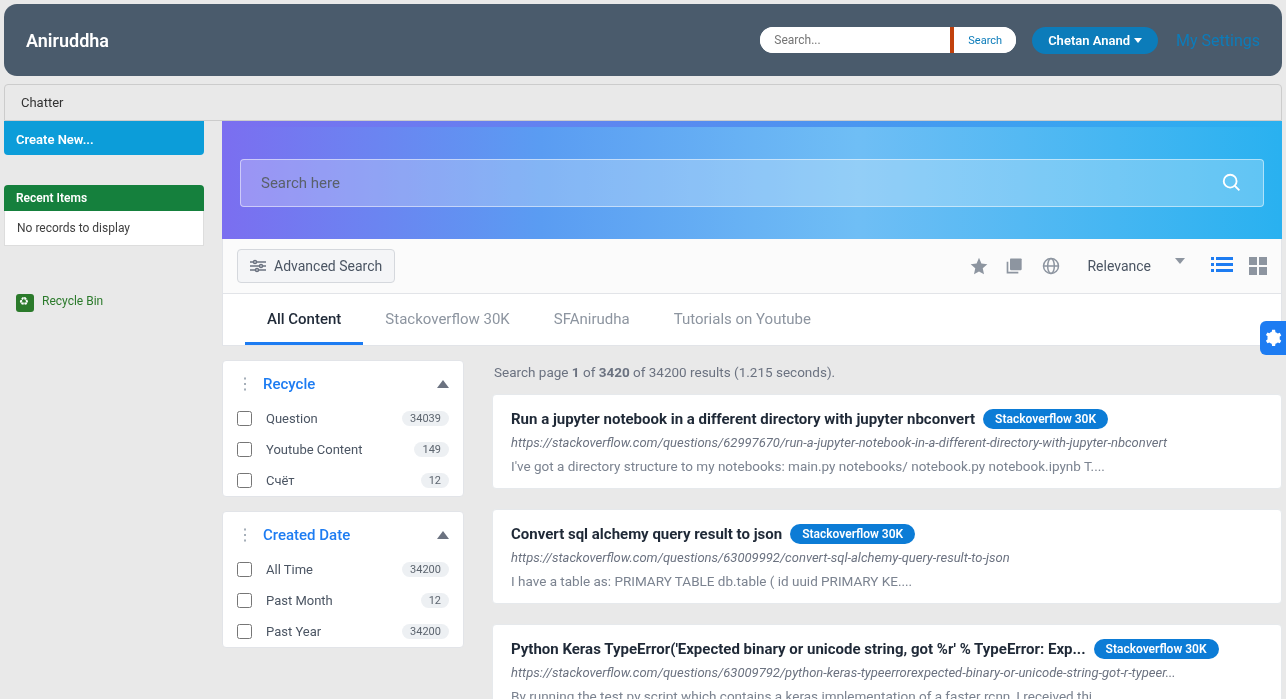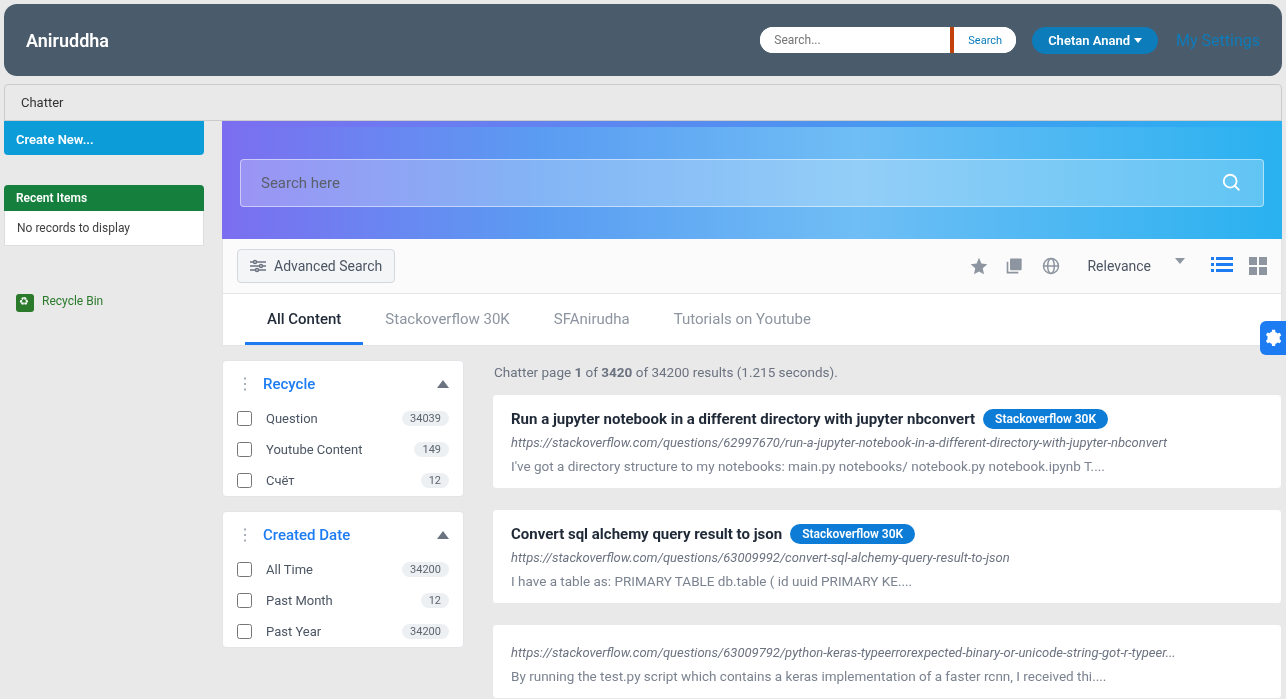--- a/index.html
+++ b/index.html
@@ -236,34 +236,35 @@
             </label>
             <label class="facet-item">
               <input type="checkbox" style="">
               <span class="label">Past Year</span>
               <span class="count">34200</span>
             </label>
           </div>
         </div>
       <div class="results">
         <div class="summary">
-          <span>Chatter page </span><b>1</b><span> of </span><b>3420</b><span> of 34200 results (1.215 seconds).</span>
+          <span>Search page </span><b>1</b><span> of </span><b>3420</b><span> of 34200 results (1.215 seconds).</span>
         </div>
         <div id="results-list">
             <div class="result-card">
               <div><span class="result-title">Run a jupyter notebook in a different directory with jupyter nbconvert</span><span class="result-badge">Stackoverflow 30K</span></div>
               <div class="result-url">https://stackoverflow.com/questions/62997670/run-a-jupyter-notebook-in-a-different-directory-with-jupyter-nbconvert</div>
               <div class="result-snip">I've got a directory structure to my notebooks: main.py notebooks/ notebook.py notebook.ipynb T....</div>
             </div>
             <div class="result-card">
               <div><span class="result-title">Convert sql alchemy query result to json</span><span class="result-badge">Stackoverflow 30K</span></div>
               <div class="result-url">https://stackoverflow.com/questions/63009992/convert-sql-alchemy-query-result-to-json</div>
               <div class="result-snip">I have a table as: PRIMARY TABLE db.table ( id uuid PRIMARY KE....</div>
             </div>
             <div class="result-card">
+              <div><span class="result-title">Python Keras TypeError('Expected binary or unicode string, got %r' % TypeError: Exp...</span><span class="result-badge">Stackoverflow 30K</span></div>
               <div class="result-url">https://stackoverflow.com/questions/63009792/python-keras-typeerrorexpected-binary-or-unicode-string-got-r-typeer...</div>
               <div class="result-snip">By running the test.py script which contains a keras implementation of a faster rcnn, I received thi....</div>
             </div>
           </div>
       </div>
     </div>
 
   </div>
 </div>
 

